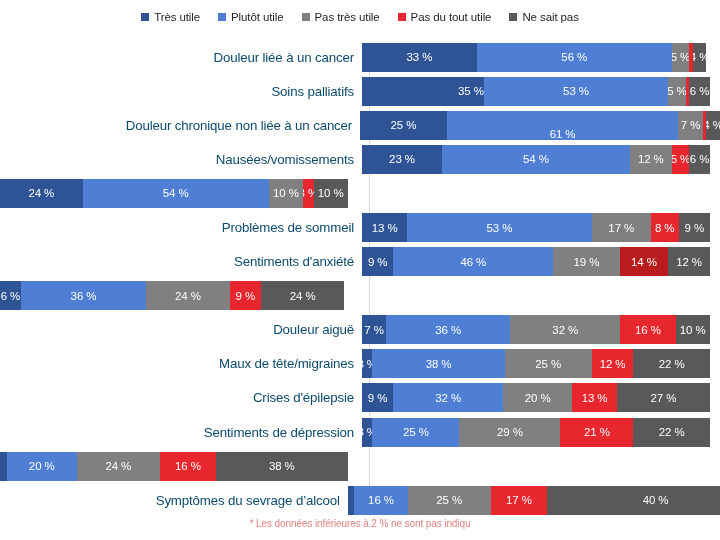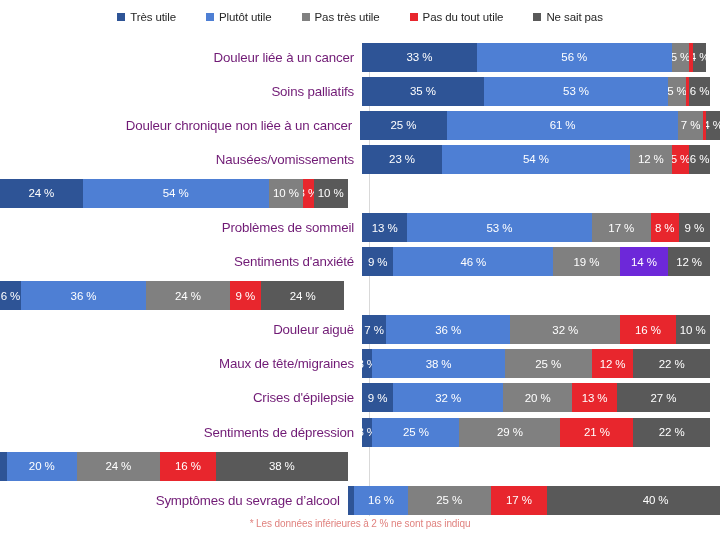--- a/index.html
+++ b/index.html
@@ -18,21 +18,21 @@
   }
 
   
   .legend{
     position:absolute;
     left:0; top:11px;
     width:720px;
     display:flex;
     justify-content:center;
     align-items:center;
-    gap:30px;
+    gap:18px;
   }
   .legend-item{
     display:flex;
     align-items:center;
     gap:5px;
     white-space:nowrap;
   }
   .legend-swatch{
     width:8px;height:8px;
     display:inline-block;
@@ -64,21 +64,21 @@
     height:34.1px;
     display:flex;
     align-items:center;
   }
   .cat-label{
     width:362px;
     text-align:right;
     padding-right:8px;
     box-sizing:border-box;
     font-size:13.3px;
-    color:#701a75;
+    color:#0c4a6e;
     white-space:nowrap;
     letter-spacing:-0.15px;
   }
   .bar{
     position:relative;
     height:29px;
     display:flex;
     align-items:stretch;
     overflow:hidden;
   }
@@ -156,42 +156,42 @@
             </div>
             <div class="seg" style="background: rgb(232, 38, 45); width: 3.48px;"></div>
             <div class="seg" style="background: rgb(89, 89, 89); width: 13.92px;">
               <span class="seg-label">4 %</span>
             </div>
           </div>
         </div>
         <div class="row">
           <div class="cat-label">Soins palliatifs</div>
           <div class="bar">
-            <div class="seg" style="background: rgb(46, 84, 150); width: 121.8px;">
+            <div class="seg" style="background: rgb(46, 84, 150); width: 121.8px; justify-content: flex-end;">
               <span class="seg-label">35 %</span>
             </div>
             <div class="seg" style="background: rgb(78, 127, 212); width: 184.44px;">
               <span class="seg-label">53 %</span>
             </div>
             <div class="seg" style="background: rgb(128, 128, 128); width: 17.4px;">
               <span class="seg-label">5 %</span>
             </div>
             <div class="seg" style="background: rgb(232, 38, 45); width: 3.48px;"></div>
             <div class="seg" style="background: rgb(89, 89, 89); width: 20.88px;">
               <span class="seg-label">6 %</span>
             </div>
           </div>
         </div>
         <div class="row">
           <div class="cat-label">Douleur chronique non liée à un cancer</div>
           <div class="bar">
             <div class="seg" style="background: rgb(46, 84, 150); width: 87px;">
               <span class="seg-label">25 %</span>
             </div>
-            <div class="seg" style="background: rgb(78, 127, 212); width: 233px;">
+            <div class="seg" style="background: rgb(78, 127, 212); width: 233px; align-items: flex-end;">
               <span class="seg-label">61 %</span>
             </div>
             <div class="seg" style="background: rgb(128, 128, 128); width: 24.36px;">
               <span class="seg-label">7 %</span>
             </div>
             <div class="seg" style="background: rgb(232, 38, 45); width: 3.48px;"></div>
             <div class="seg" style="background: rgb(89, 89, 89); width: 13.92px;">
               <span class="seg-label">4 %</span>
             </div>
           </div>
@@ -260,21 +260,21 @@
           <div class="bar">
             <div class="seg" style="background: rgb(46, 84, 150); width: 31.32px;">
               <span class="seg-label">9 %</span>
             </div>
             <div class="seg" style="background: rgb(78, 127, 212); width: 160.08px;">
               <span class="seg-label">46 %</span>
             </div>
             <div class="seg" style="background: rgb(128, 128, 128); width: 66.12px;">
               <span class="seg-label">19 %</span>
             </div>
-            <div class="seg" style="background: #6d28d9; width: 48.72px; text-align: right;">
+            <div class="seg" style="background: #b91c1c; width: 48.72px; text-align: right;">
               <span class="seg-label">14 %</span>
             </div>
             <div class="seg" style="background: rgb(89, 89, 89); width: 41.76px;">
               <span class="seg-label">12 %</span>
             </div>
           </div>
         </div>
         <div class="row">
           <div class="bar">
             <div class="seg" style="background: rgb(46, 84, 150); width: 20.88px;">

